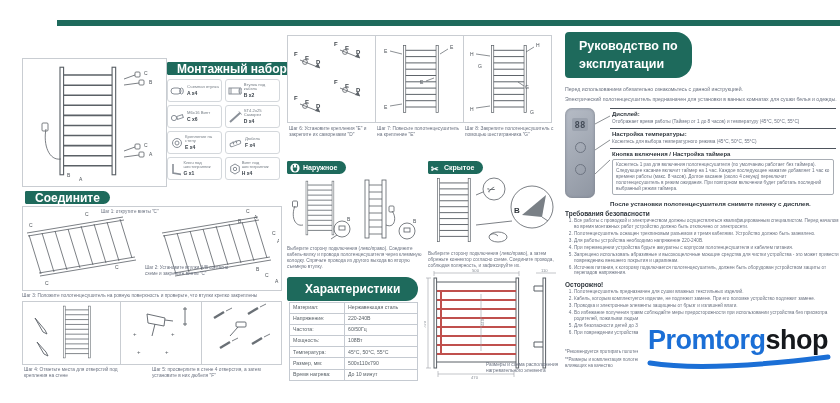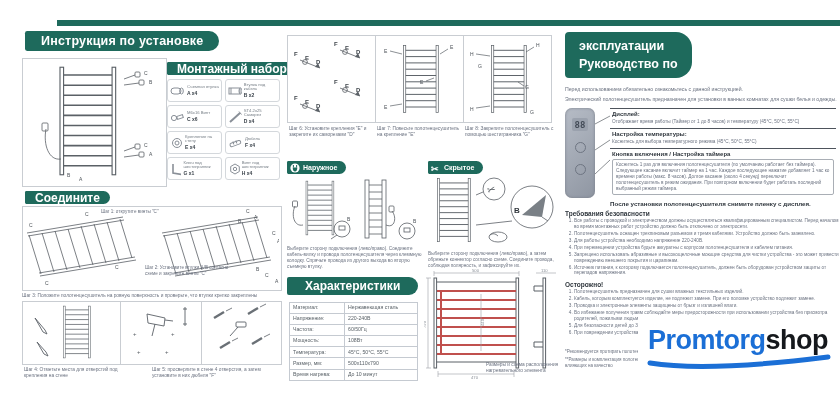--- a/index.html
+++ b/index.html
@@ -76,23 +76,20 @@
           <line x1="8.2" y1="90" x2="51.5" y2="90"></line>
       </g>
     </symbol>
   </defs>
 </svg>
 
 <div class="page">
 
   <div class="abs" style="left:57px;top:20px;width:783px;height:6px;background:#1e6a5c;"></div>
 
-  <div class="abs badge badge-lg" style="left:25px;top:31px;">
-      <span>Инструкция по установке</span>
-    </div>
 
   <div class="abs box" style="left:22px;top:58px;width:143px;height:127px;">
     <svg width="143" height="127">
       <use href="#ladder-front" x="30" y="6" width="70" height="112"></use>
       <g stroke="#5a6066" stroke-width="0.8" fill="none">
         <path d="M38,100 C26,102 20,86 23,70"></path>
         <rect x="19" y="64" width="6" height="8" rx="1"></rect>
         <line x1="101" y1="20" x2="112" y2="16"></line>
           <line x1="101" y1="26" x2="116" y2="24"></line>
         <line x1="101" y1="92" x2="112" y2="88"></line>
@@ -460,21 +457,21 @@
     </g>
     <text x="59" y="18" font-size="10" fill="#474d53" transform="rotate(-18 63 14)">✂</text>
     <polygon points="94,40 118,20 114,42" fill="#7a8086"></polygon>
     <line x1="114" y1="42" x2="120" y2="46" stroke="#5a6066" stroke-width="0.8"></line>
     <text x="86" y="38" font-size="8" font-weight="bold" fill="#2f353b">B</text>
   </svg>
 
   <div class="abs cap" style="left:287px;top:246px;width:137px;font-size:4.7px;">Выберите сторону подключения (лево/право). Соедините кабель-вилку и провода полотенцесушителя через клеммную колодку. Спрячьте провода из другого выхода во вторую съемную втулку.</div>
   <div class="abs cap" style="left:428px;top:251px;width:135px;font-size:4.7px;">Выберите сторону подключения (лево/право), а затем обрежьте коннектор согласно схеме. Соедините провода, соблюдая полярность, и зафиксируйте их.</div>
 
-  <div class="abs badge badge-md" style="left:287px;top:277px;height:18px;font-size:12px;">
+  <div class="abs badge badge-md" style="left:287px;top:277px;height:24px;font-size:12px;">
     <span>Характеристики</span>
   </div>
   <table class="specs abs" style="left:289px;top:302px;">
     <tbody>
         <tr>
           <td>Материал:</td>
           <td>Нержавеющая сталь</td>
         </tr>
     <tr>
           <td>Напряжение:</td>
@@ -545,22 +542,22 @@
         <line x1="119" y1="23" x2="110" y2="23"></line>
         <line x1="110" y1="18" x2="110" y2="23"></line>
       <line x1="119" y1="74" x2="110" y2="74"></line>
         <line x1="119" y1="79" x2="110" y2="79"></line>
         <line x1="110" y1="74" x2="110" y2="79"></line>
     </g>
   </svg>
   <div class="abs cap" style="left:486px;top:362px;width:86px;">Размеры и схема расположения нагревательного элемента</div>
 
   <div class="abs badge2" style="left:565px;top:32px;">
+    <div>Руководство по</div>
     <div>эксплуатации</div>
-    <div>Руководство по</div>
   </div>
 
 
   <div class="abs cap" style="left:565px;top:86px;width:270px;font-size:5.2px;">Перед использованием обязательно ознакомьтесь с данной инструкцией.</div>
   <div class="abs cap" style="left:565px;top:96px;width:272px;font-size:5.2px;">Электрический полотенцесушитель предназначен для установки в ванных комнатах для сушки белья и одежды.</div>
 
   <div class="abs device" style="left:565px;top:108px;">
     <div class="dev-screen">88</div>
     <div class="dev-btn"></div>
     <div class="dev-btn"></div>

